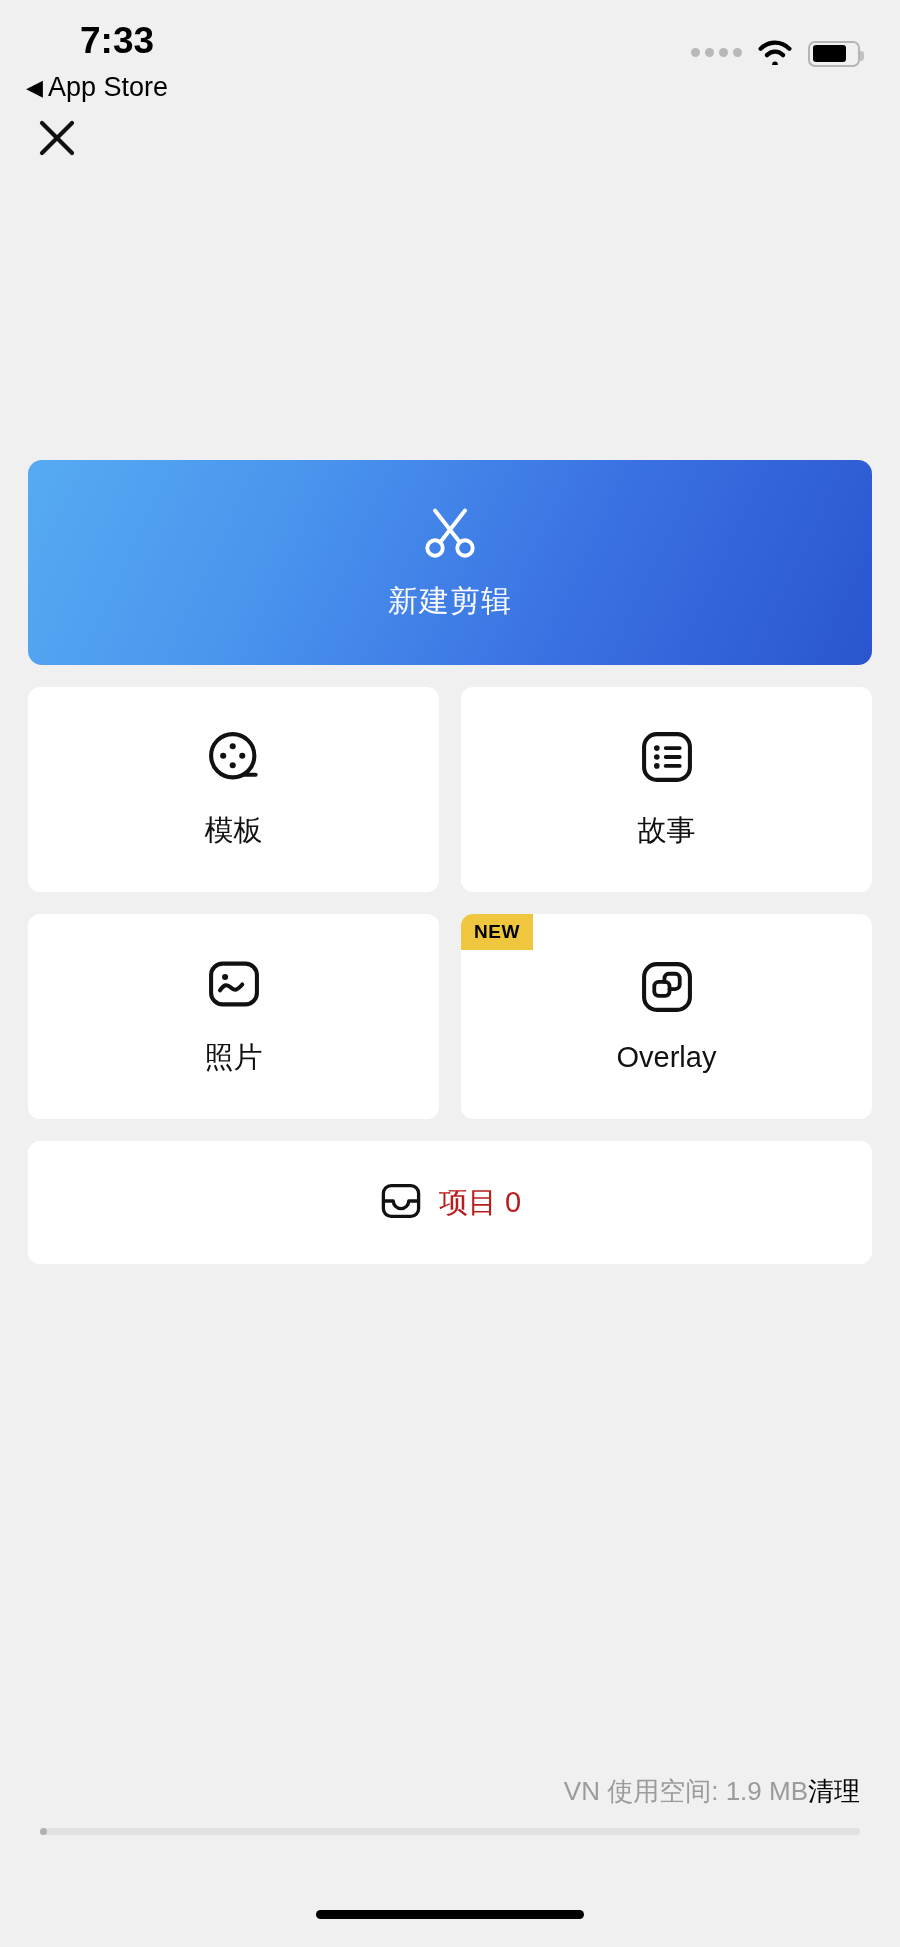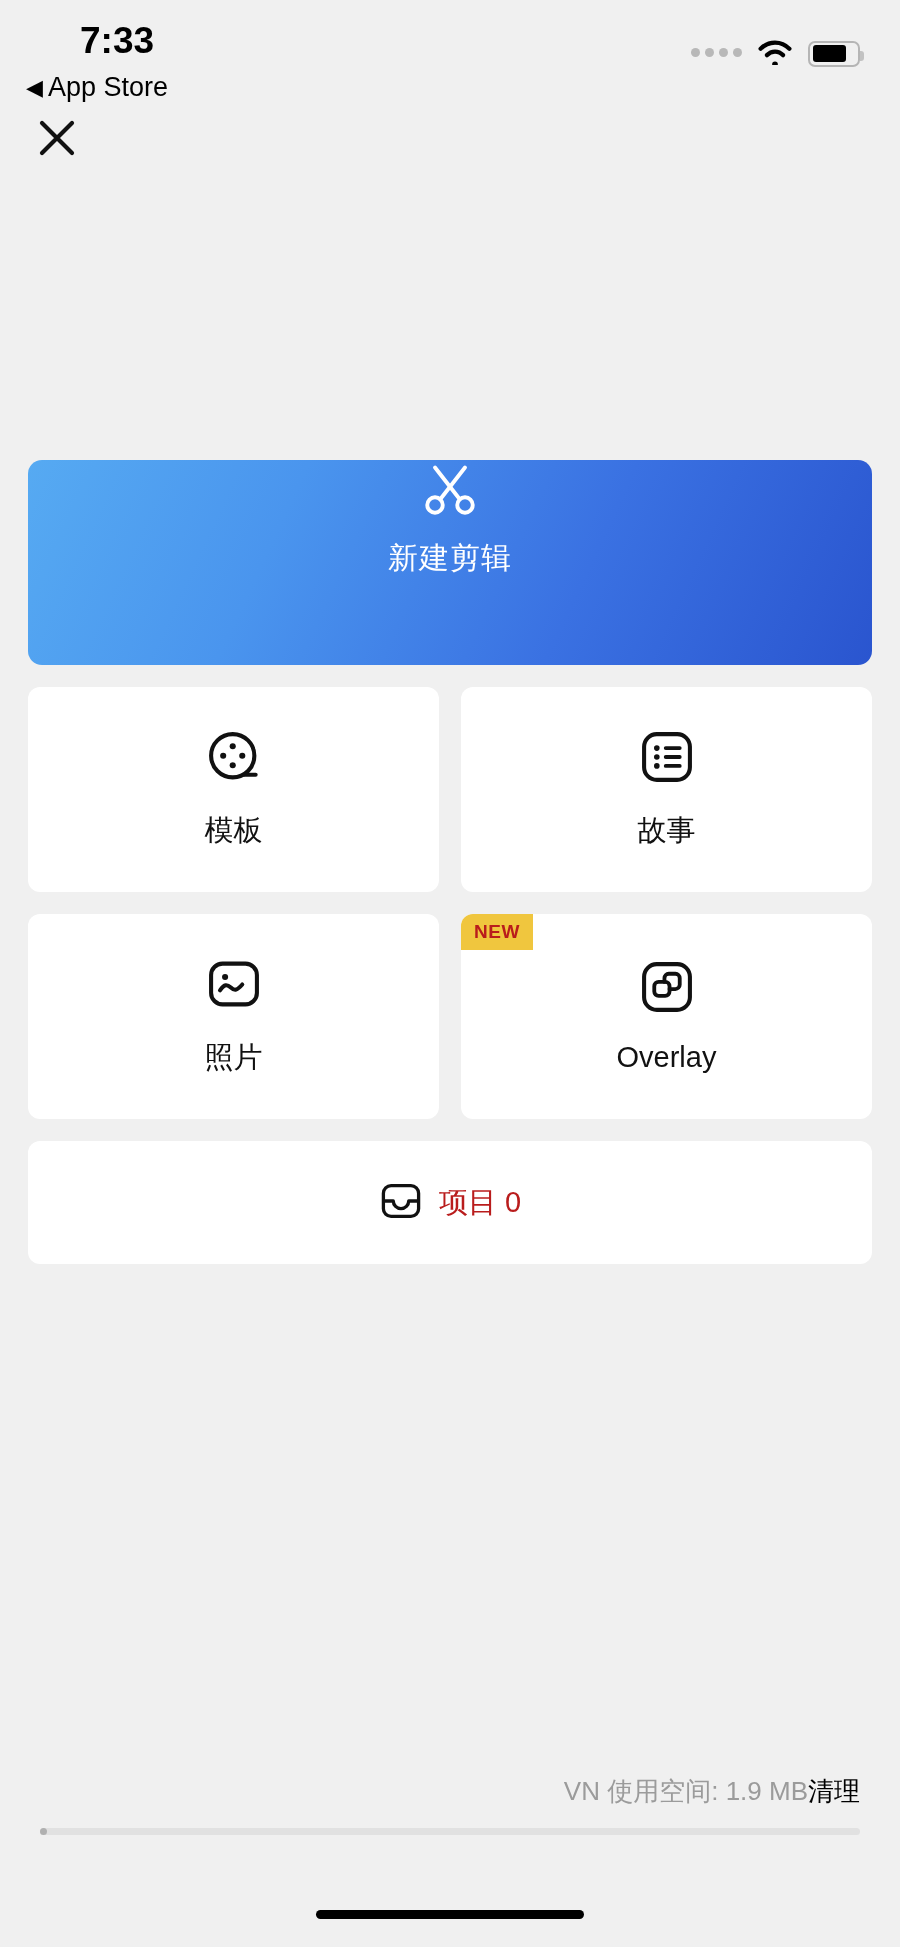--- a/index.html
+++ b/index.html
@@ -63,21 +63,21 @@
   .content {
     position:absolute; left:0; right:0; top:460px;
     padding:0 28px;
   }
 
   .hero {
     position:relative;
     height:205px; border-radius:14px;
     background:linear-gradient(115deg,#56aaf2 0%,#4a95ee 30%,#3a71e2 65%,#2a55cf 100%);
     display:flex; flex-direction:column;
-    align-items:center; 
+    align-items:center; justify-content:center;
     gap:14px;
     margin-bottom:22px;
   }
   .hero-label {
     color:#fff; font-size:30px; font-weight:500; letter-spacing:1px;
   }
 
   .grid {
     display:grid;
     grid-template-columns:1fr 1fr;
@@ -89,21 +89,21 @@
     background:#fff; border-radius:12px;
     height:205px; overflow:hidden;
     display:flex; flex-direction:column;
     align-items:center; justify-content:center;
     gap:22px;
   }
   .tile-label { font-size:29px; color:#111; font-weight:500; }
   .tile-label.latin { font-size:29px; font-weight:400; }
   .badge {
     position:absolute; left:0; top:0;
-    background:#f0c63e; color:#b91c1c;
+    background:#f0c63e; color:#000000;
     font-size:19px; font-weight:bold;
     padding:7px 13px 7px 13px;
     letter-spacing:0.5px;
   }
 
   .projects {
     background:#fff; border-radius:12px;
     height:123px;
     display:flex; align-items:center; justify-content:center;
     gap:16px;

